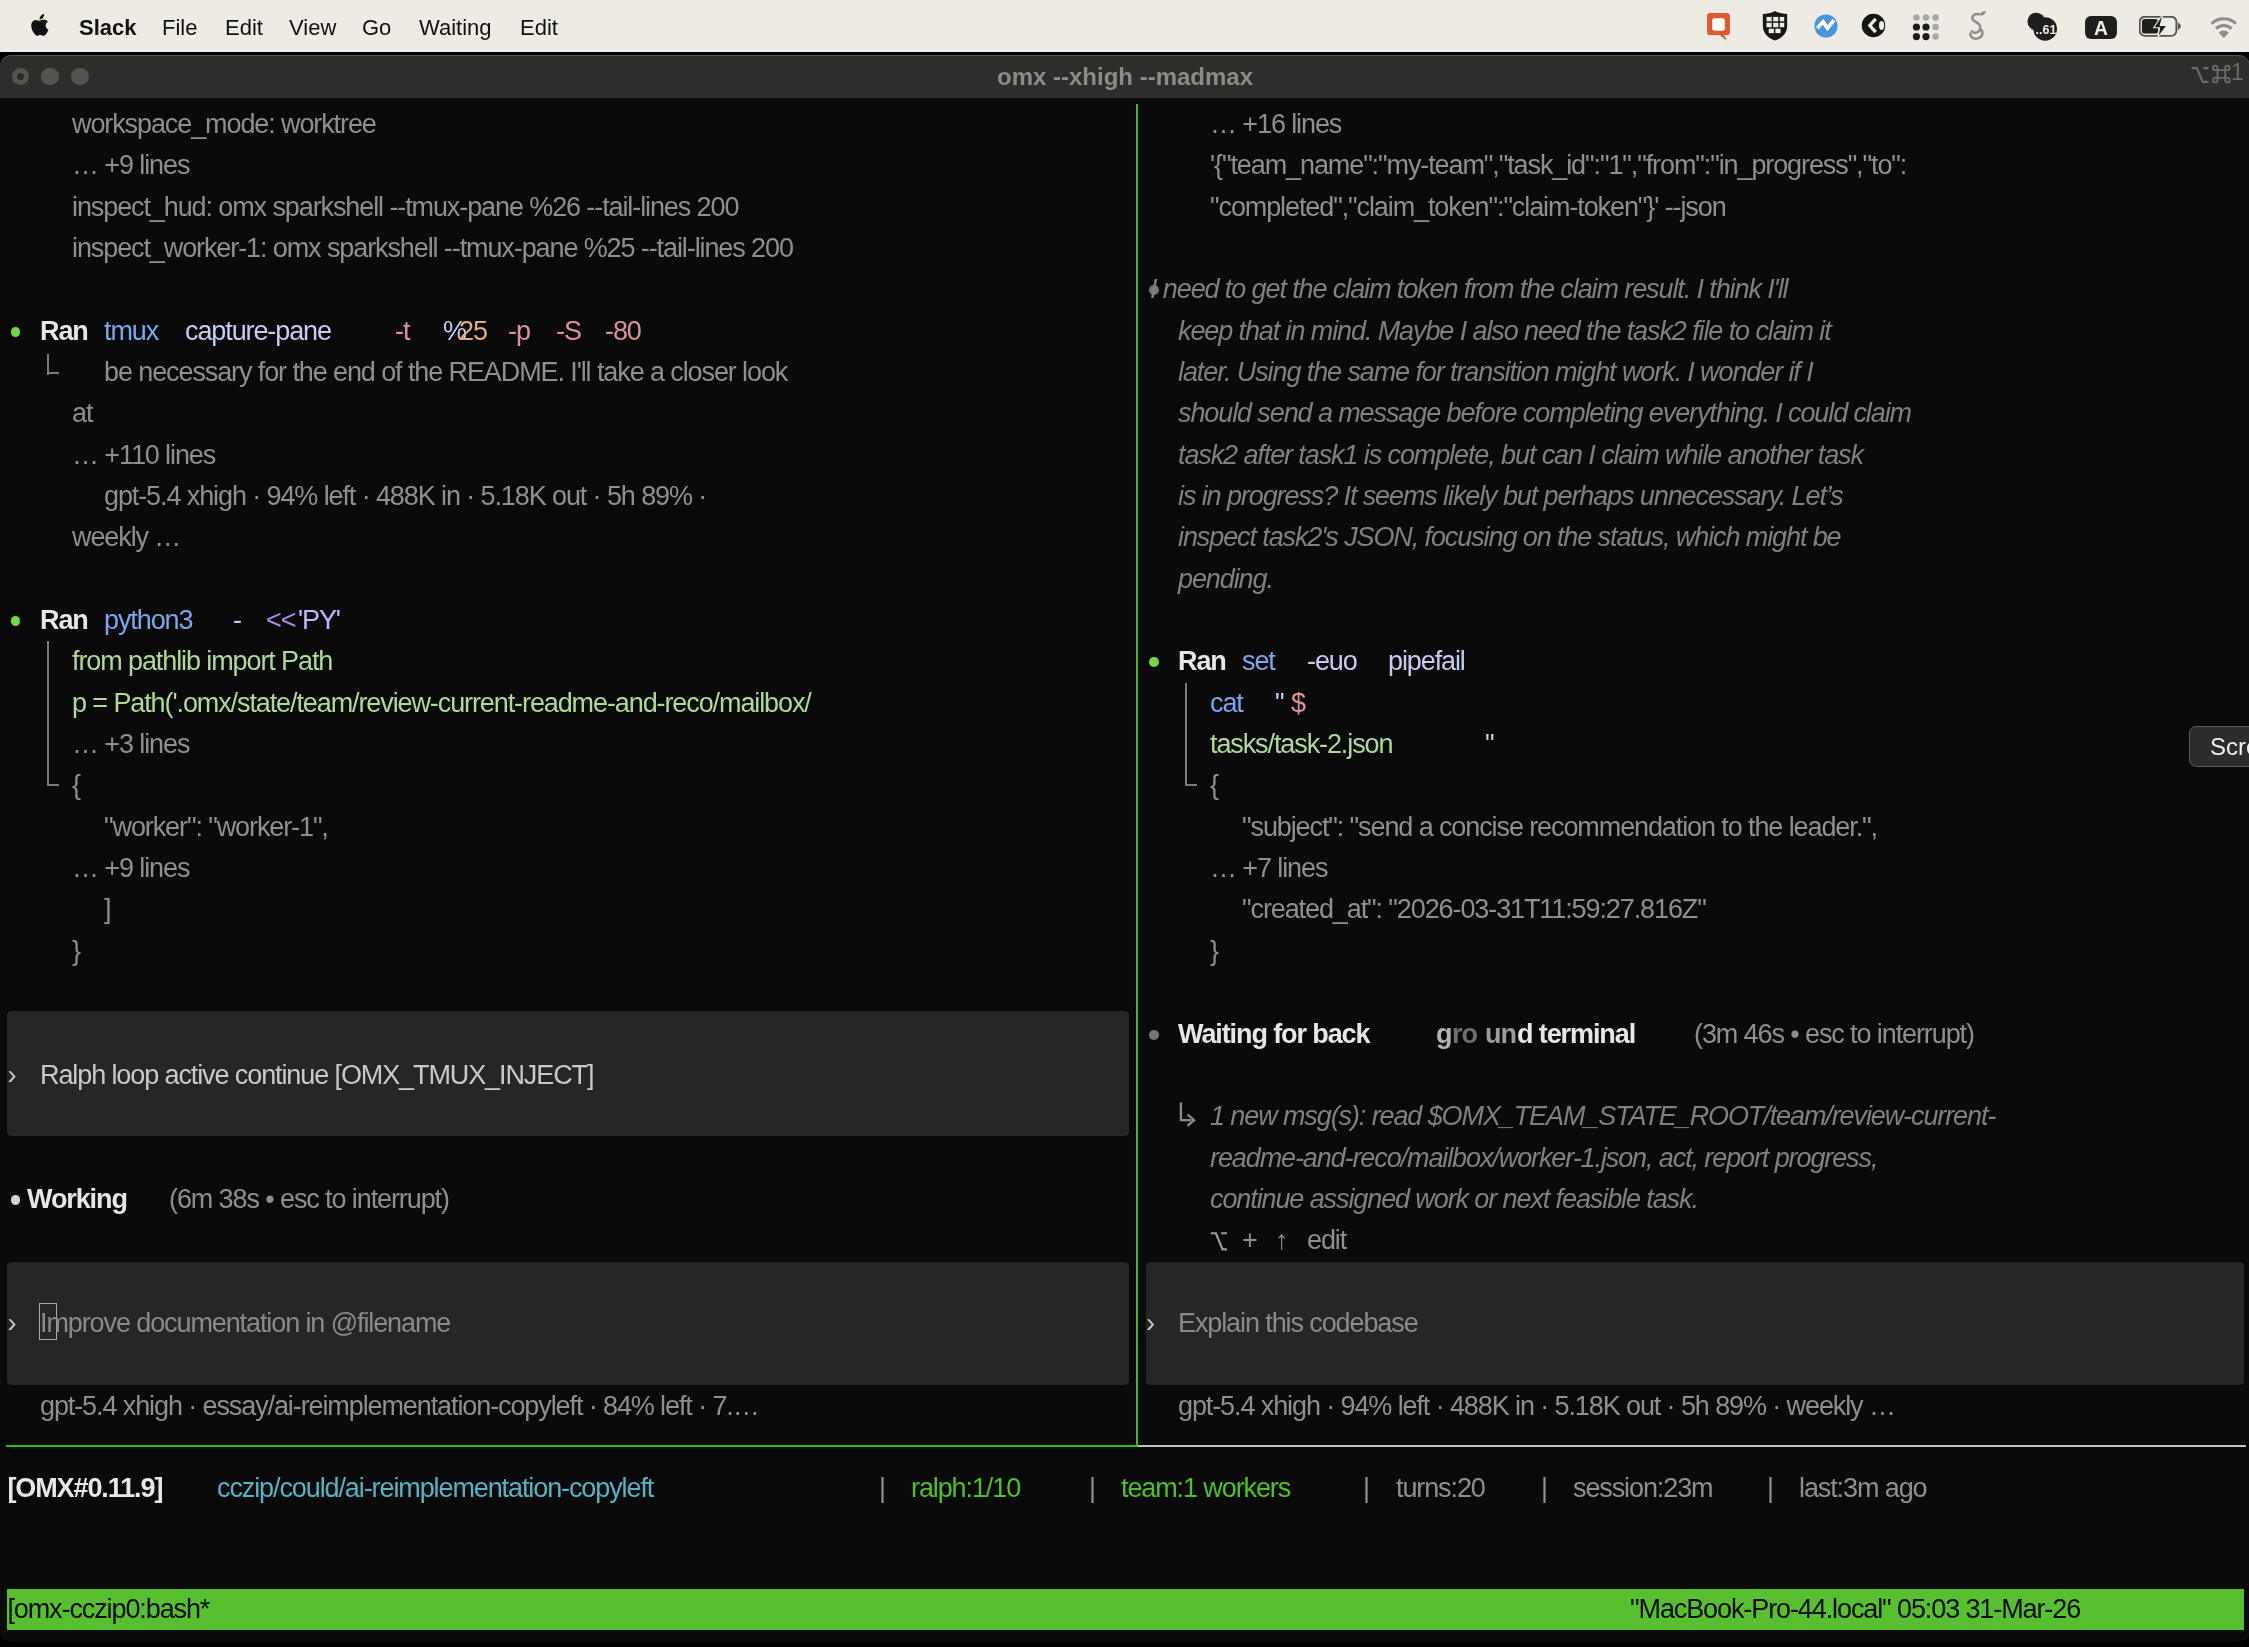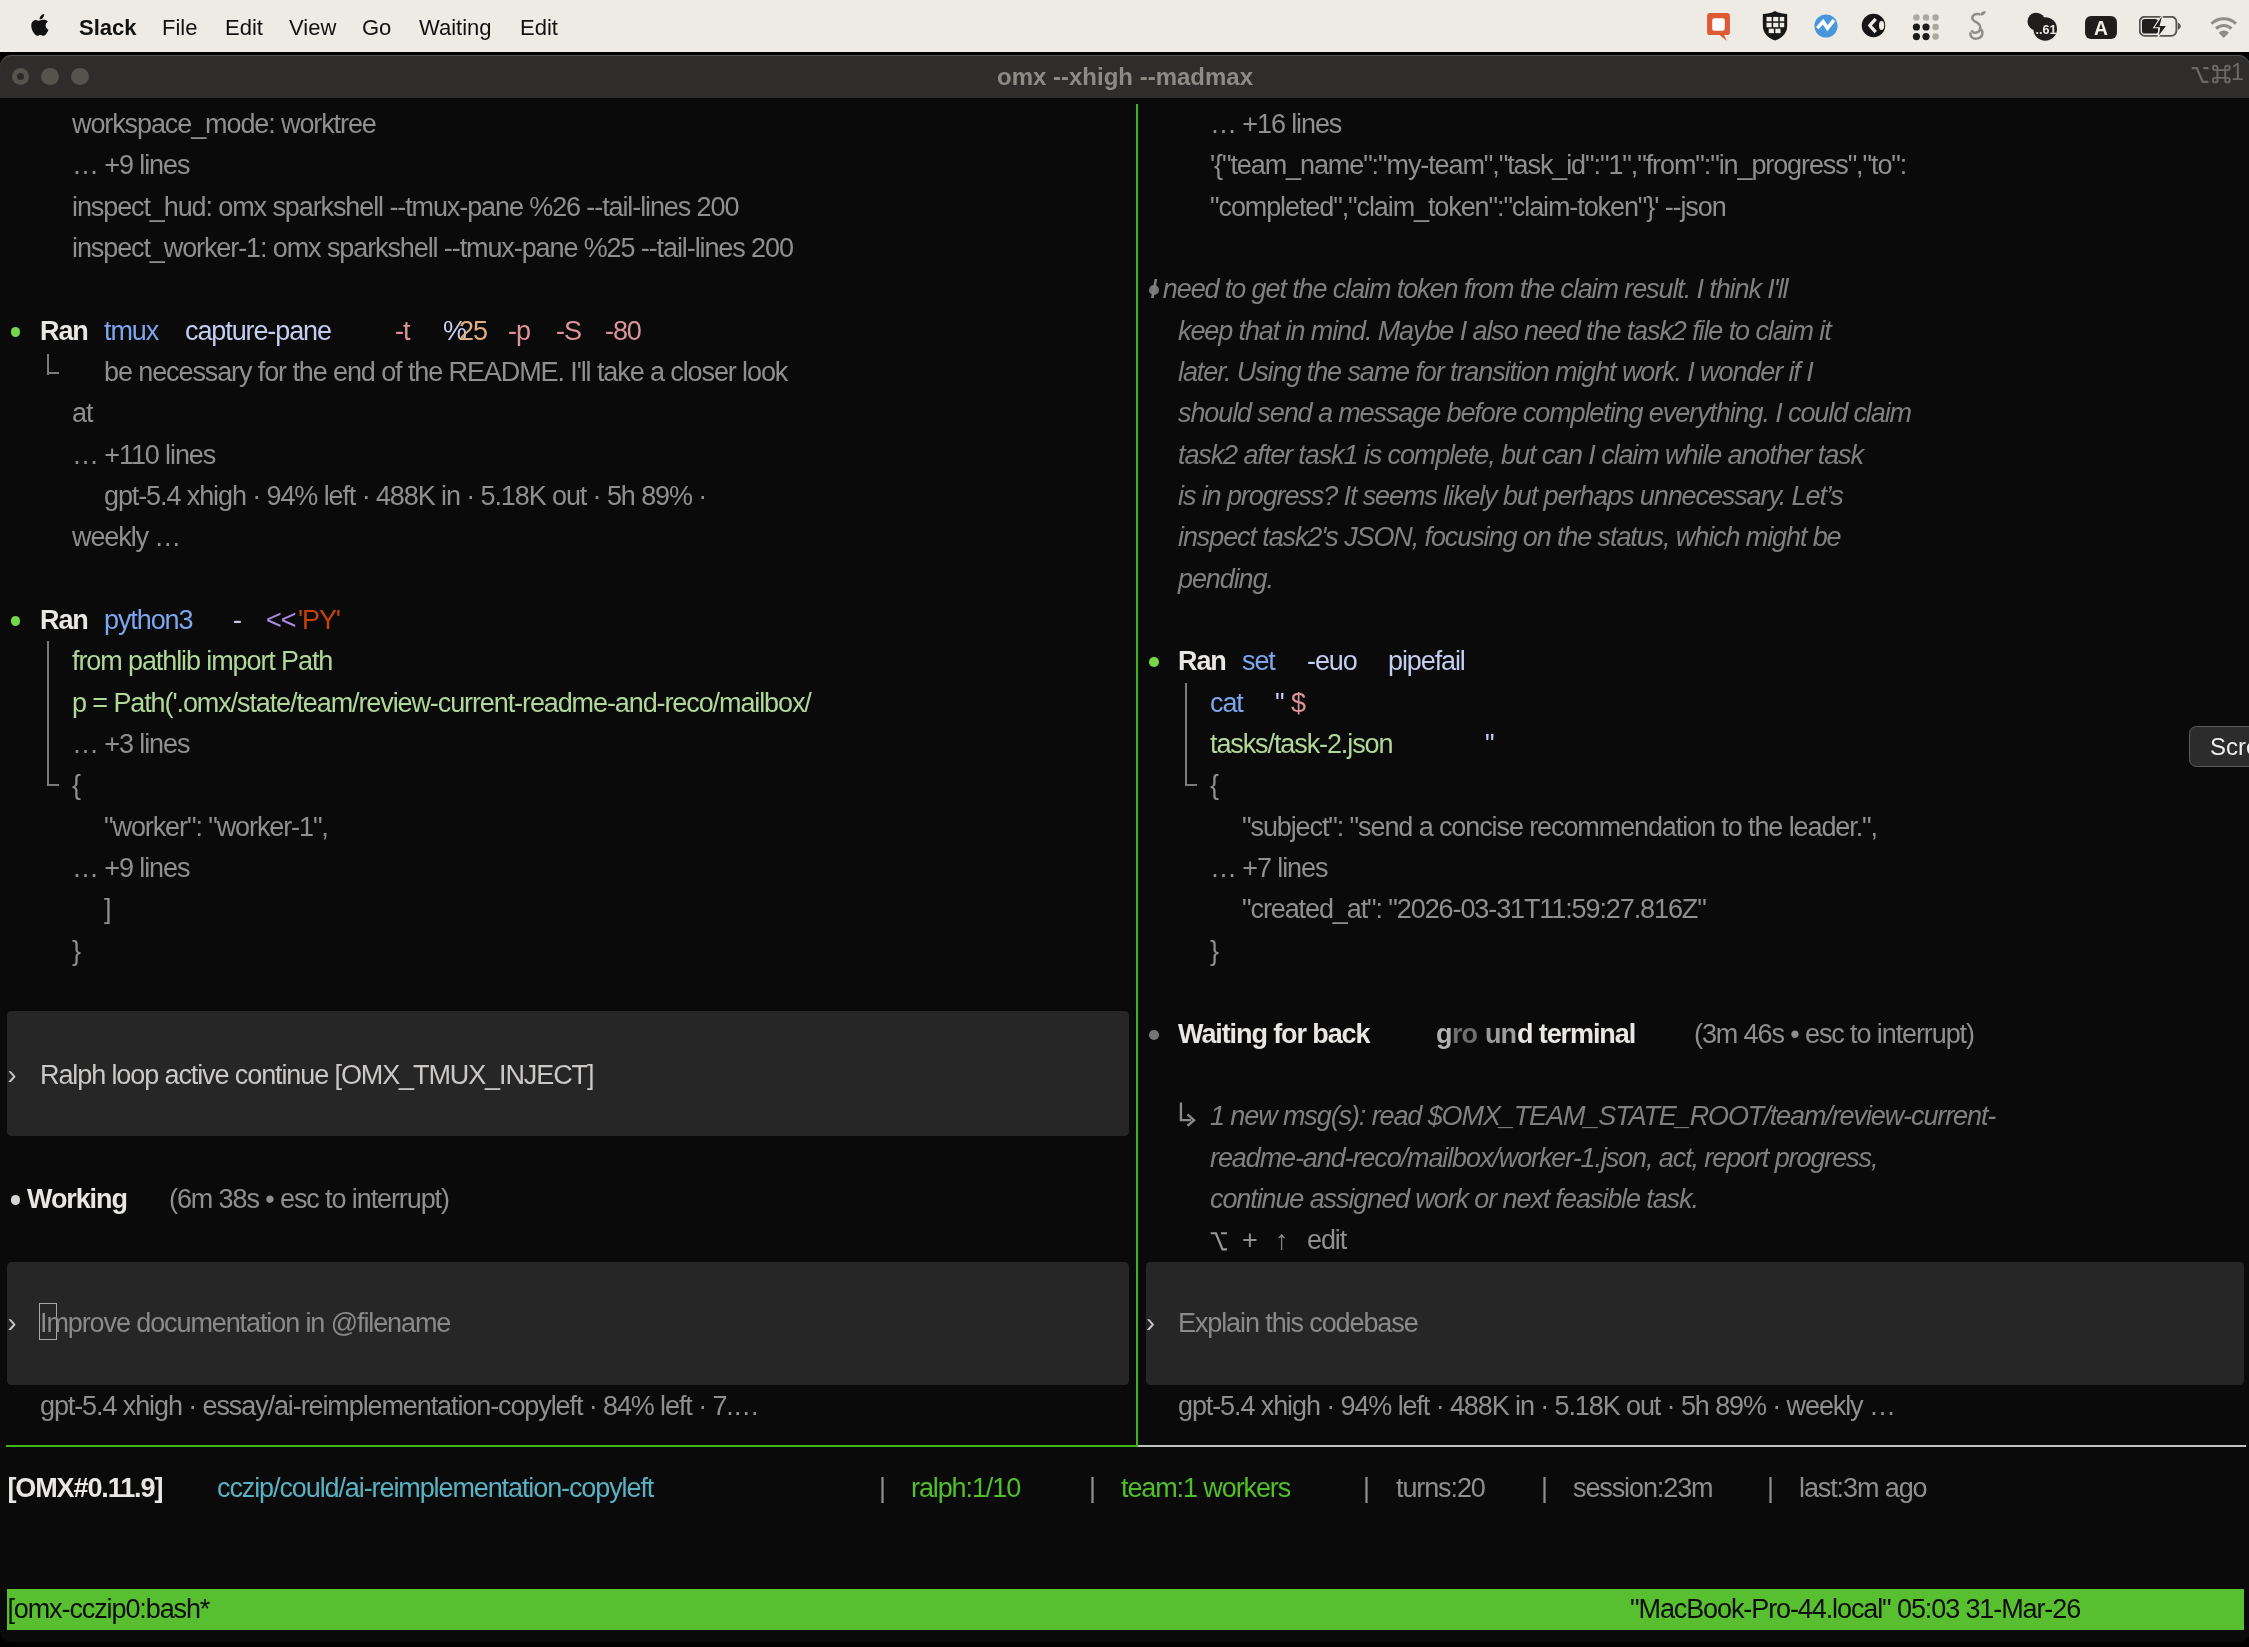--- a/index.html
+++ b/index.html
@@ -15,21 +15,21 @@
 .g{color:#8f8f8f}
 .dim{color:#8a8a8a}
 .br{color:#cbc9c7}
 .w{color:#e9e7e4;font-weight:bold}
 .grn{color:#b0d998}
 .bl{color:#7ca6ed}
 .lav{color:#c5cdf0}
 .rose{color:#de939b}
 .org{color:#e0af7c}
 .vio{color:#ab8ae8}
-.pur{color:#c2410c}
+.pur{color:#c4b5fd}
 .cy{color:#57b2c4}
 .sg{color:#50c028}
 .it{color:#808080;font-style:italic}
 .sh1{color:#b2b2b2;font-weight:bold}
 .sh2{color:#6f6f6f;font-weight:bold}
 .sh3{color:#9c9c9c;font-weight:bold}
 .box{position:absolute;background:#262626;border-radius:4.4px}
 </style></head>
 <body>
 <div id="win"></div>

